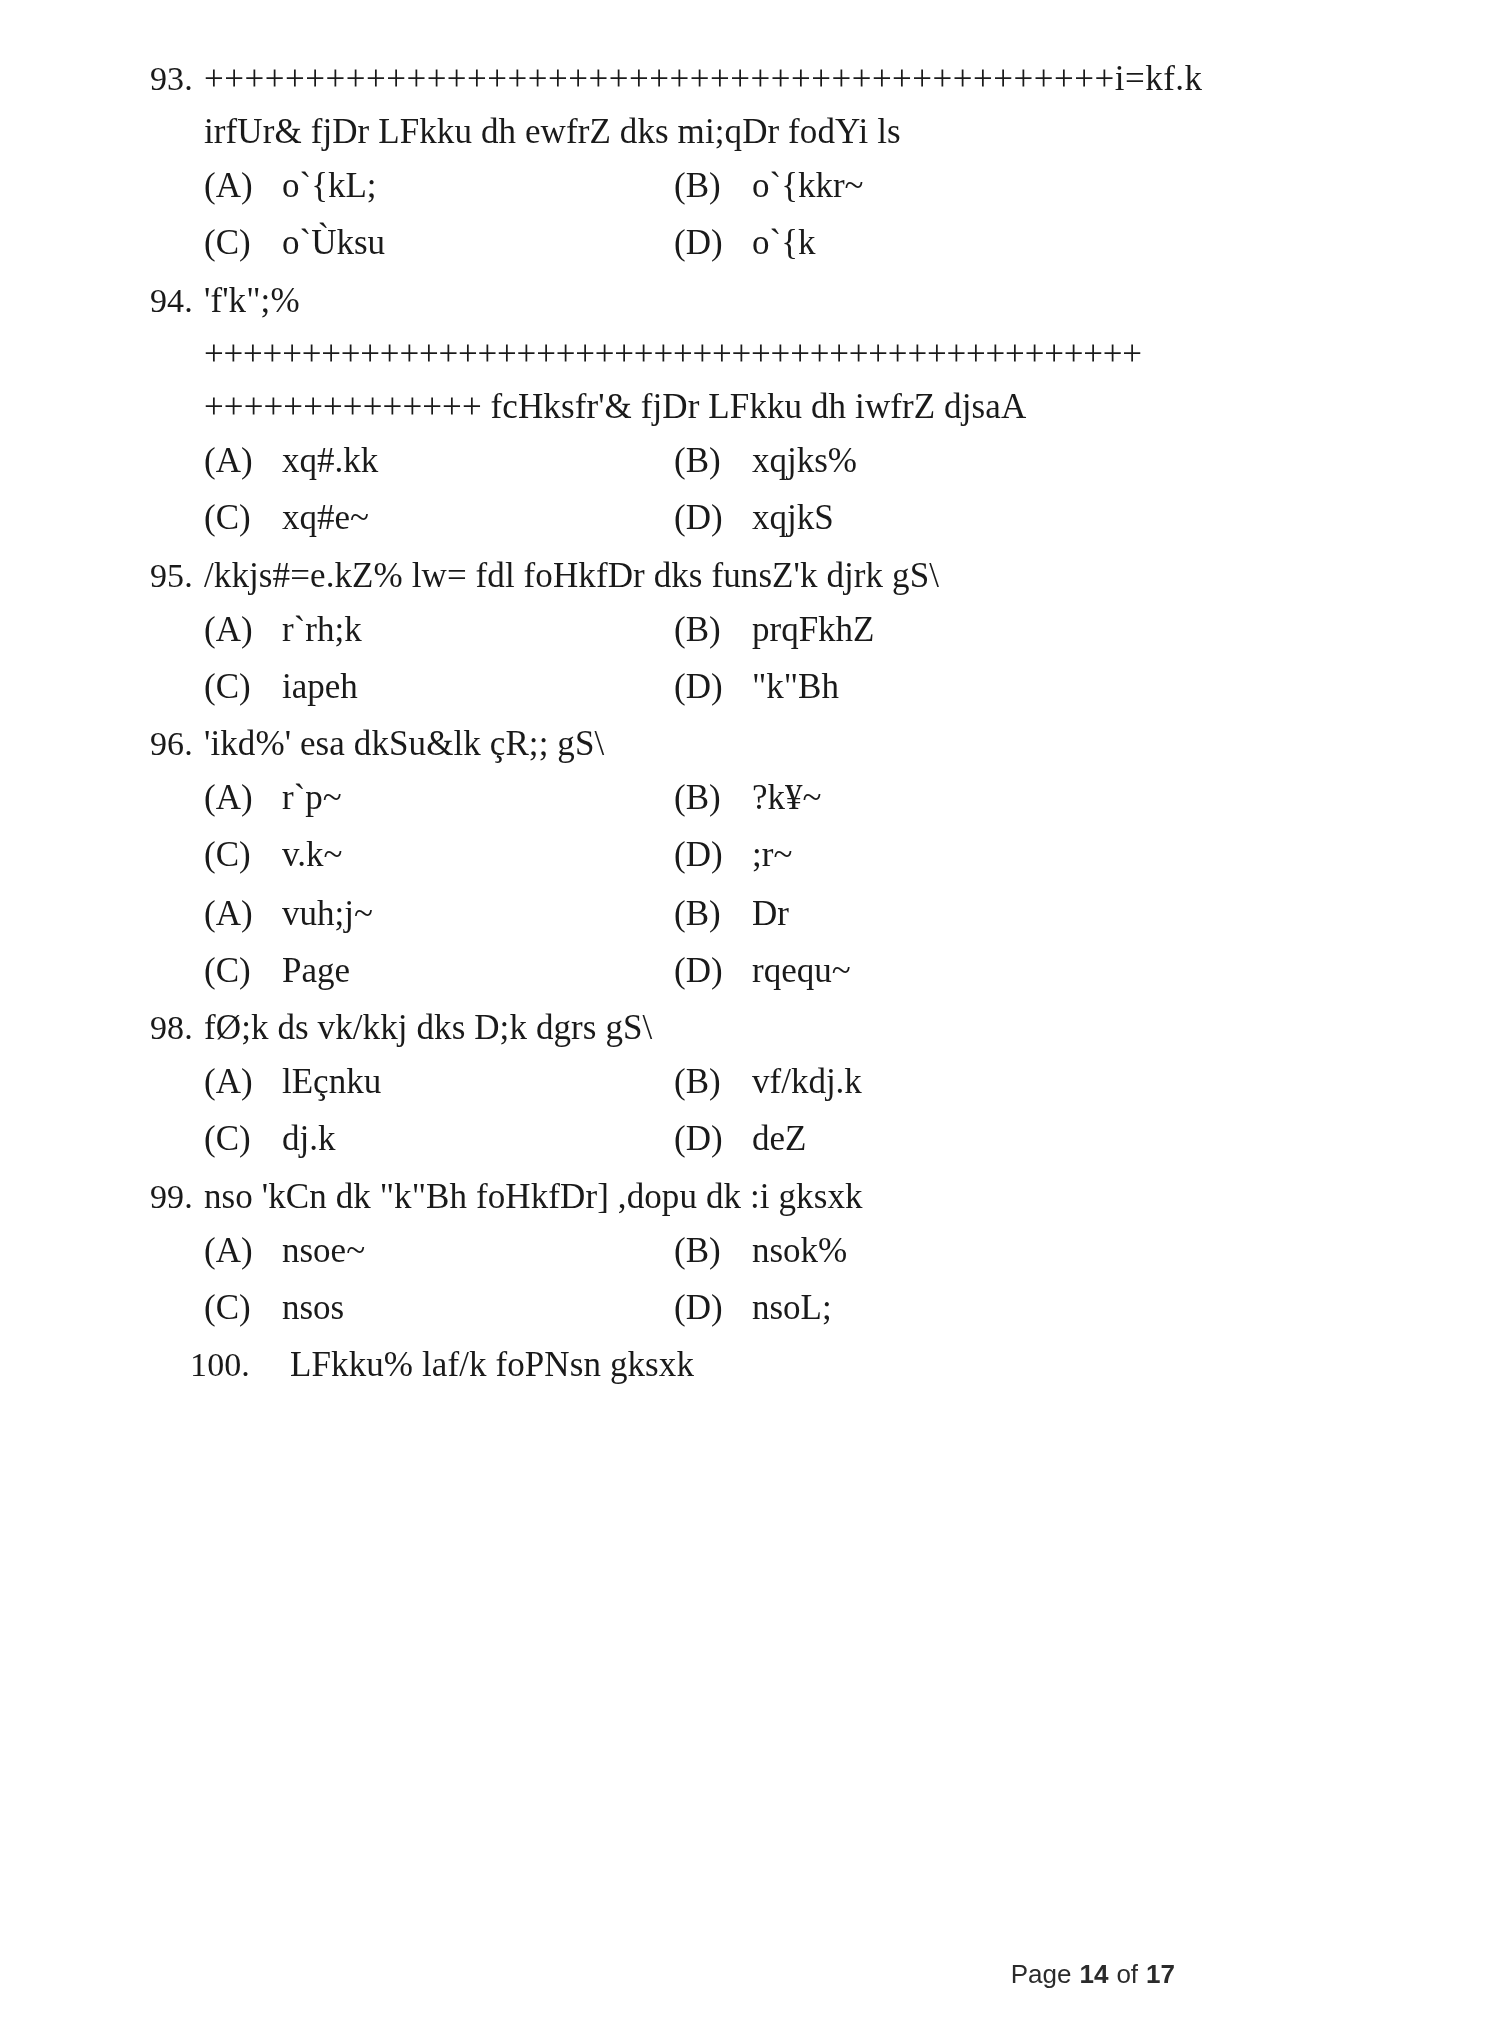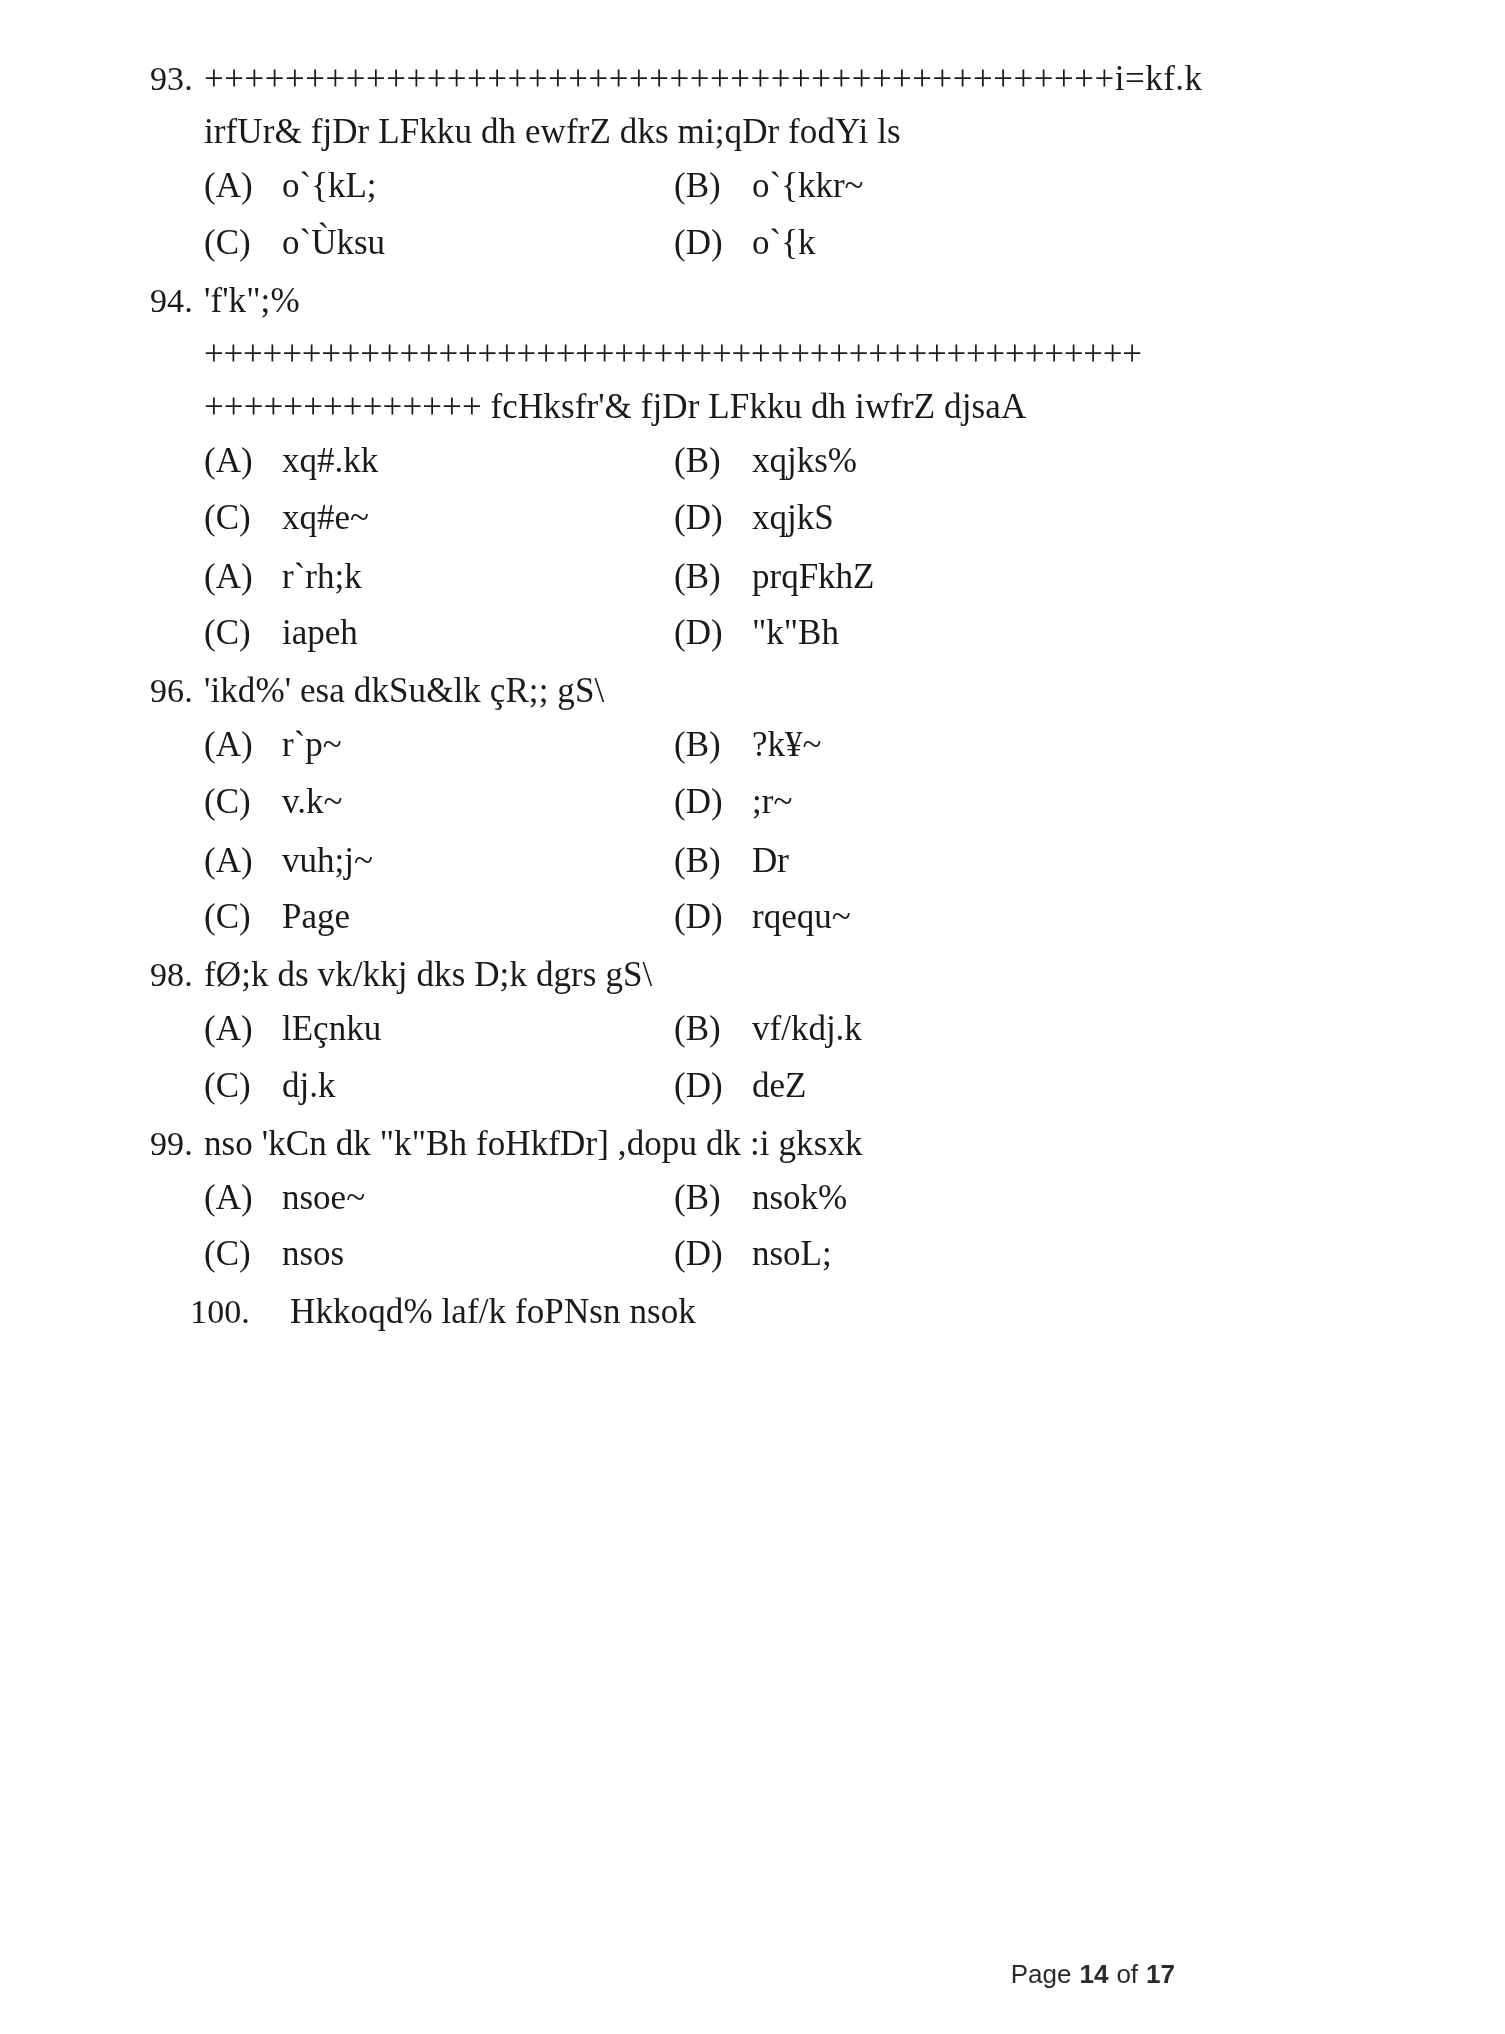--- a/index.html
+++ b/index.html
@@ -152,20 +152,24 @@
         <span class="opt-val">xq#e~</span>
       </div>
       <div class="opt opt-d">
         <span class="opt-label">(D)</span>
         <span class="opt-val">xqjkS</span>
       </div>
     </div>
   </div>
 
   <div class="q-block">
+    <div class="q-line">
+      <span class="q-num">95.</span>
+      <span class="q-text">/kkjs#=e.kZ% lw= fdl foHkfDr dks funsZ'k djrk gS\</span>
+    </div>
     <div class="opt-row">
       <div class="opt opt-a">
         <span class="opt-label">(A)</span>
         <span class="opt-val">r`rh;k</span>
       </div>
       <div class="opt opt-b">
         <span class="opt-label">(B)</span>
         <span class="opt-val">prqFkhZ</span>
       </div>
     </div>
@@ -281,21 +285,21 @@
       <div class="opt opt-d">
         <span class="opt-label">(D)</span>
         <span class="opt-val">nsoL;</span>
       </div>
     </div>
   </div>
 
   <div class="q-block">
     <div class="q-line">
       <span class="q-num wide">100.</span>
-      <span class="q-text">Hkkoqd% laf/k foPNsn nsok</span>
+      <span class="q-text">LFkku% laf/k foPNsn gksxk</span>
     </div>
   </div>
 
   <div class="footer">
     <span>Page</span><span class="sp"></span><b>14</b><span class="sp"></span><span>of</span><span class="sp"></span><b>17</b>
   </div>
 
 </div>
 
 </body></html>

